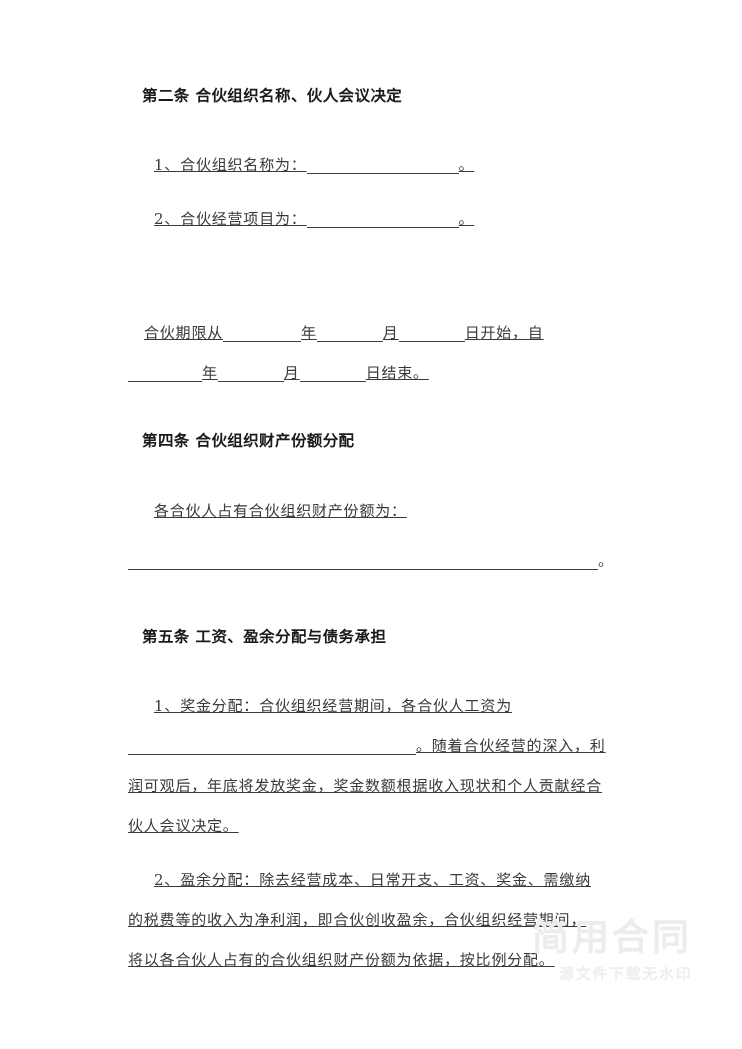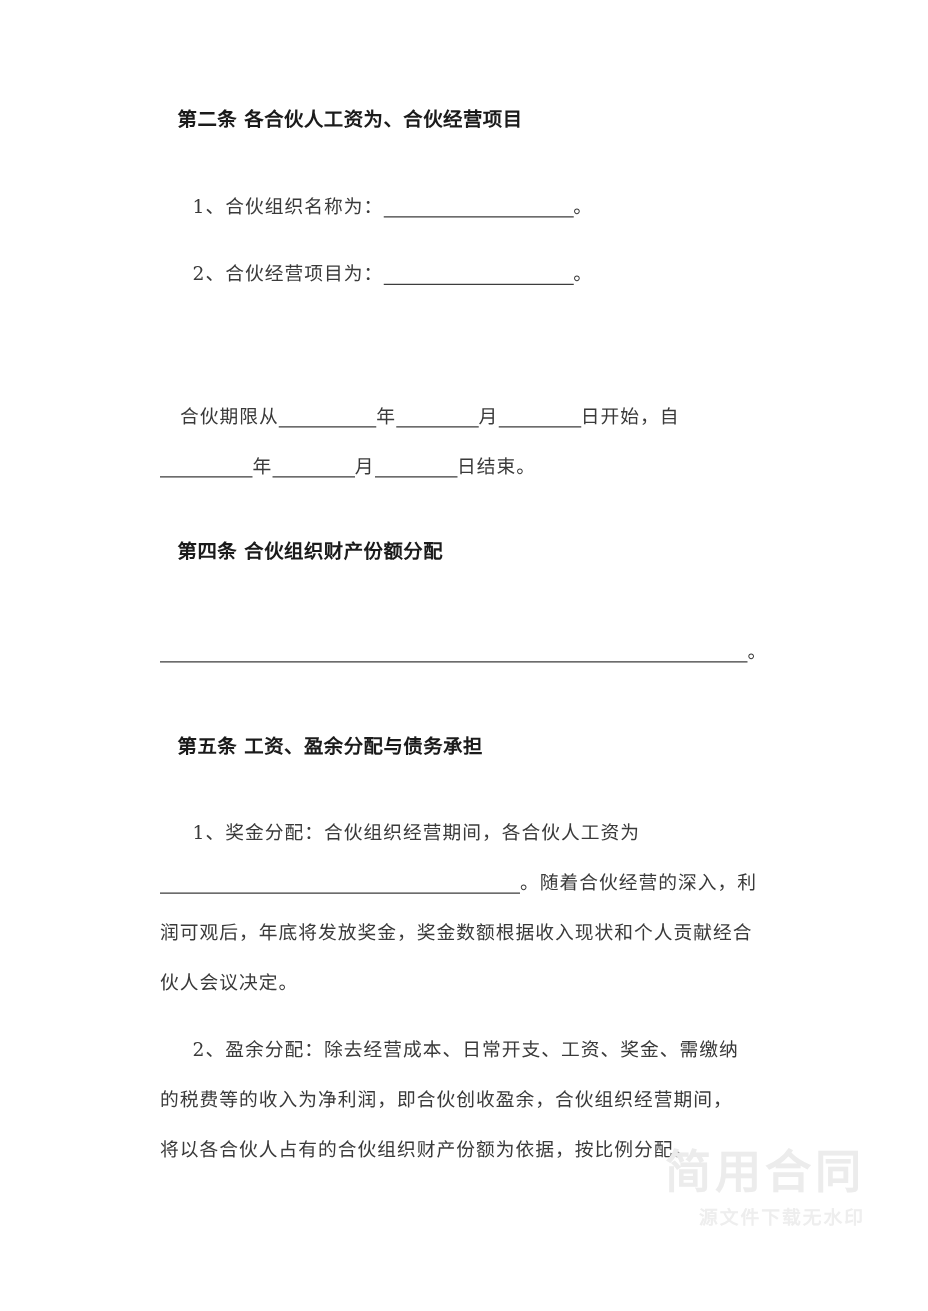--- a/index.html
+++ b/index.html
@@ -47,20 +47,21 @@
 
   
   .para {
     font-size: 15px;
     line-height: 40px;
     letter-spacing: 0.8px;
     color: #3a3a3a;
     margin: 0;
     text-align: justify;
     text-justify: inter-ideograph;
+    text-decoration: underline;
   }
   .para.indent {
     text-indent: 26px;
   }
   .para.indent-sm {
     text-indent: 16px;
   }
   .para.noindent {
     text-indent: 0;
   }
@@ -133,21 +134,21 @@
     margin-top: 2px;
     white-space: nowrap;
   }
 </style>
 </head>
 <body>
 
 <div class="page">
   <div class="content">
 
-    <div class="clause-heading">第二条  各合伙人工资为、合伙经营项目</div>
+    <div class="clause-heading">第二条  合伙组织名称、伙人会议决定</div>
 
     <div class="gap-h1"></div>
 
     <p class="para indent">
       <span>1、合伙组织名称为：</span><span class="blank w-name"></span><span class="period">。</span>
     </p>
 
     <div class="gap-item"></div>
 
     <p class="para indent">
@@ -166,20 +167,21 @@
     <p class="para noindent">
       <span class="blank w-year2"></span><span>年</span><span class="blank w-month2"></span><span>月</span><span class="blank w-day2"></span><span>日</span><span>结束。</span>
     </p>
 
     <div class="gap-sec"></div>
 
     <div class="clause-heading">第四条  合伙组织财产份额分配</div>
 
     <div class="gap-h1"></div>
 
+    <p class="para indent">各合伙人占有合伙组织财产份额为：</p>
 
     <div class="gap-small"></div>
 
     <p class="share-line">
       <span class="blank w-share"></span><span class="period">。</span>
     </p>
 
     <div class="gap-sec-lg"></div>
 
     <div class="clause-heading">第五条  工资、盈余分配与债务承担</div>

